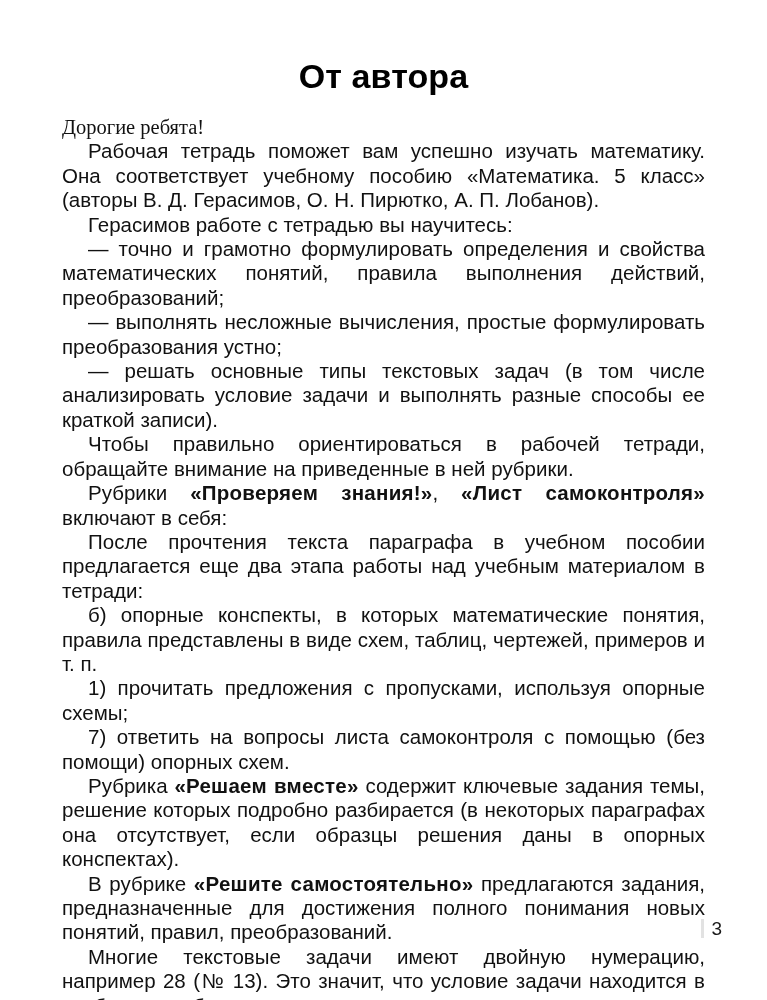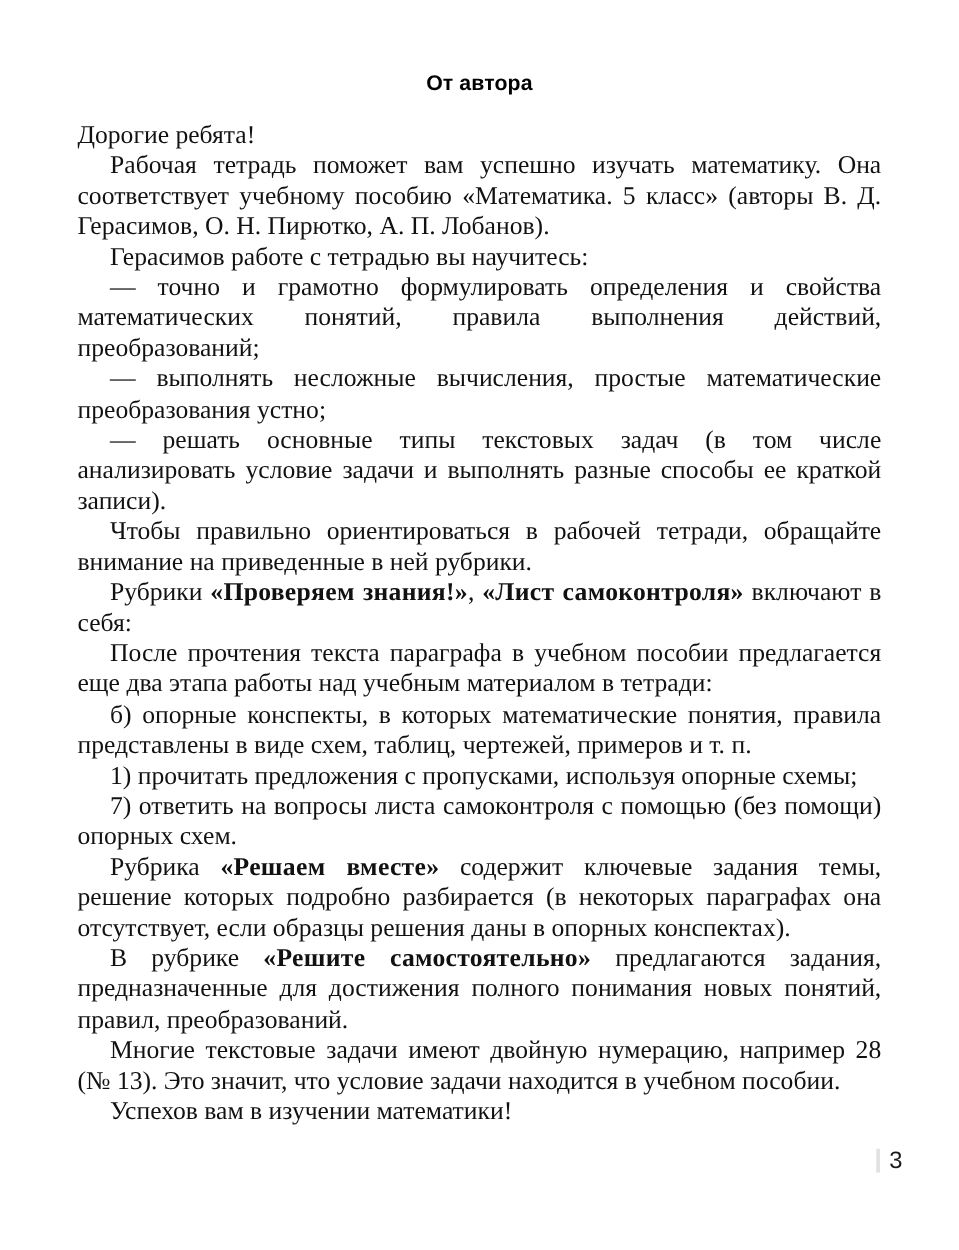--- a/index.html
+++ b/index.html
@@ -17,37 +17,37 @@
   }
   .content {
     position: absolute;
     left: 62px;
     top: 0;
     width: 643px;
   }
   .doc-title {
     font-family: "Liberation Sans", "DejaVu Sans", sans-serif;
     font-weight: bold;
-    font-size: 17px;
+    font-size: 34px;
     color: #000000;
     text-align: center;
     margin: 0;
     padding-top: 57px;
     letter-spacing: 0.1px;
   }
   .subtitle {
     font-family: "Liberation Serif", "DejaVu Serif", serif;
     font-size: 20.5px;
     color: #111111;
     margin: 0;
     padding-top: 19px;
     line-height: 24.4px;
   }
   p.body-par {
-    font-family: Liberation Serif, serif;
+    font-family: Liberation Sans, sans-serif;
     font-size: 20.5px;
     color: #111111;
     line-height: 24.4px;
     margin: 0;
     text-align: justify;
     text-indent: 26px;
     text-justify: inter-word;
     hyphens: manual;
   }
   b.rubric {
@@ -83,21 +83,21 @@
     <h1 class="doc-title">От автора</h1>
 
     <div class="subtitle">Дорогие ребята!</div>
 
     <p class="body-par">Рабочая тетрадь поможет вам успешно изучать математику. Она соответствует учебному пособию «Математика. 5 класс» (авторы В. Д. Герасимов, О. Н. Пирютко, А. П. Лобанов).</p>
 
     <p class="body-par">Герасимов работе с тетрадью вы научитесь:</p>
 
     <p class="body-par">— точно и грамотно формулировать определения и свойства математических понятий, правила выполнения действий, преобразований;</p>
 
-    <p class="body-par">— выполнять несложные вычисления, простые математические преобразования устно;</p>
+    <p class="body-par">— выполнять несложные вычисления, простые формулировать преобразования устно;</p>
 
     <p class="body-par">— решать основные типы текстовых задач (в том числе анализировать условие задачи и выполнять разные способы ее краткой записи).</p>
 
     <p class="body-par">Чтобы правильно ориентироваться в рабочей тетради, обращайте внимание на приведенные в ней рубрики.</p>
 
     <p class="body-par"><span>Рубрики </span><b class="rubric">«Проверяем знания!»</b><span>, </span><b class="rubric">«Лист самоконтроля»</b><span> включают в себя:</span></p>
 
 
     <p class="body-par">После прочтения текста параграфа в учебном пособии предлагается еще два этапа работы над учебным материалом в тетради:</p>
 

